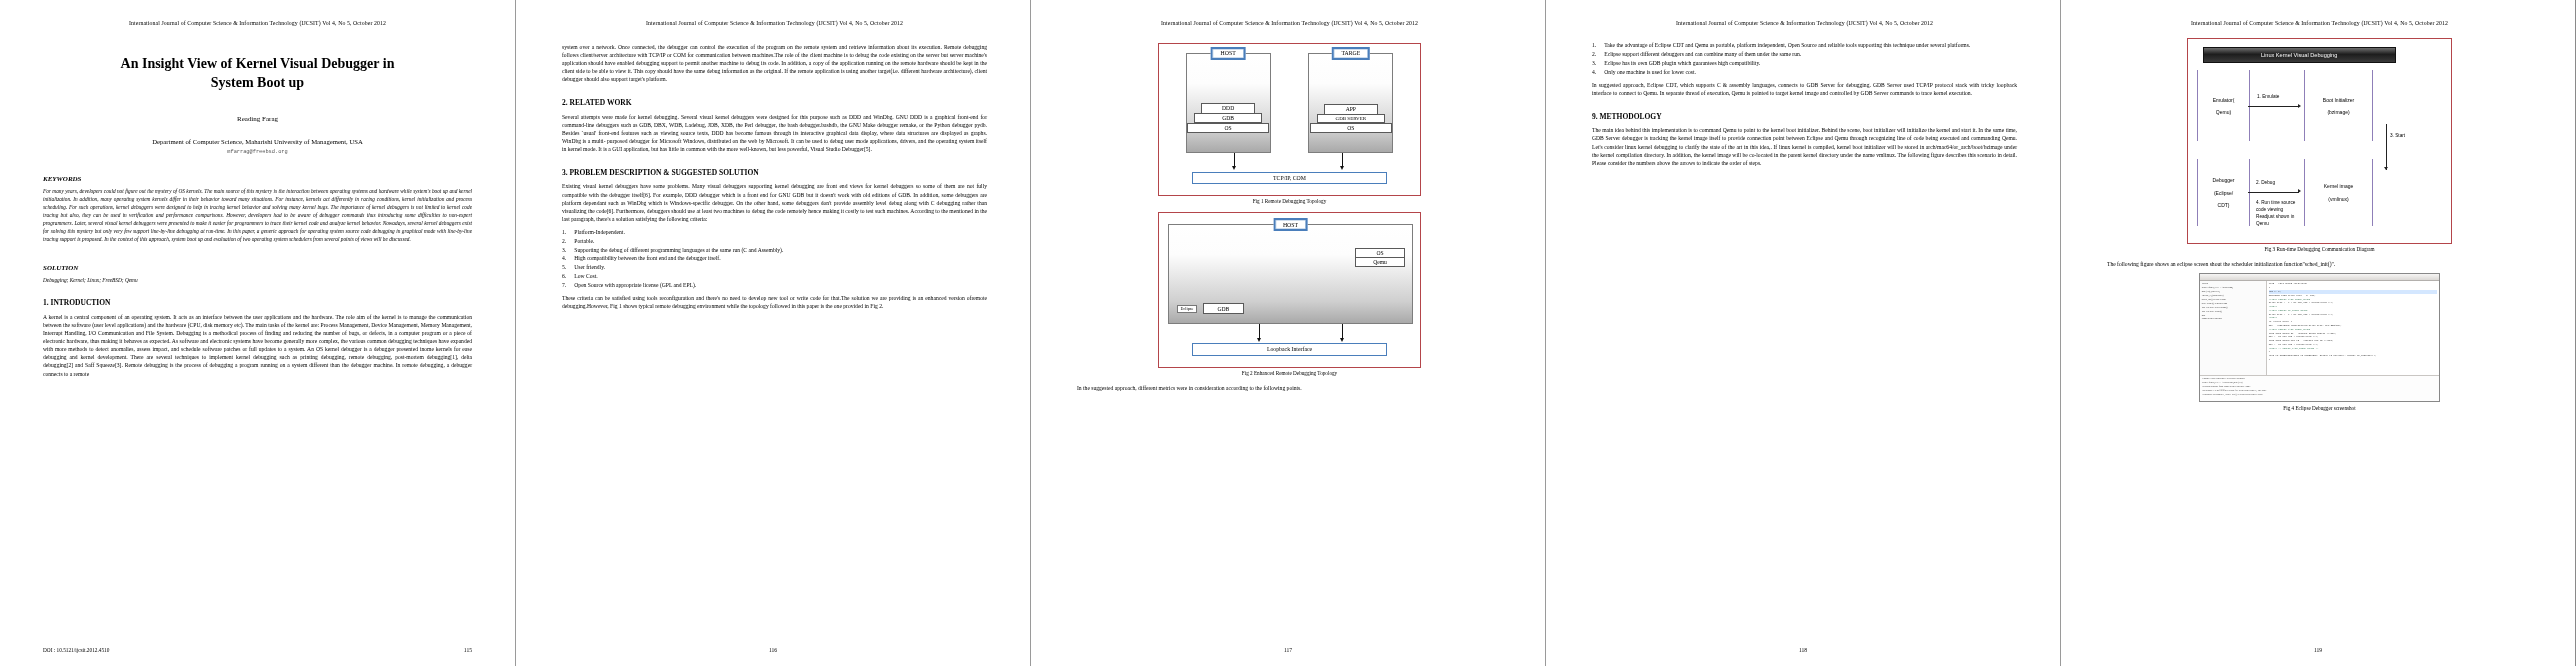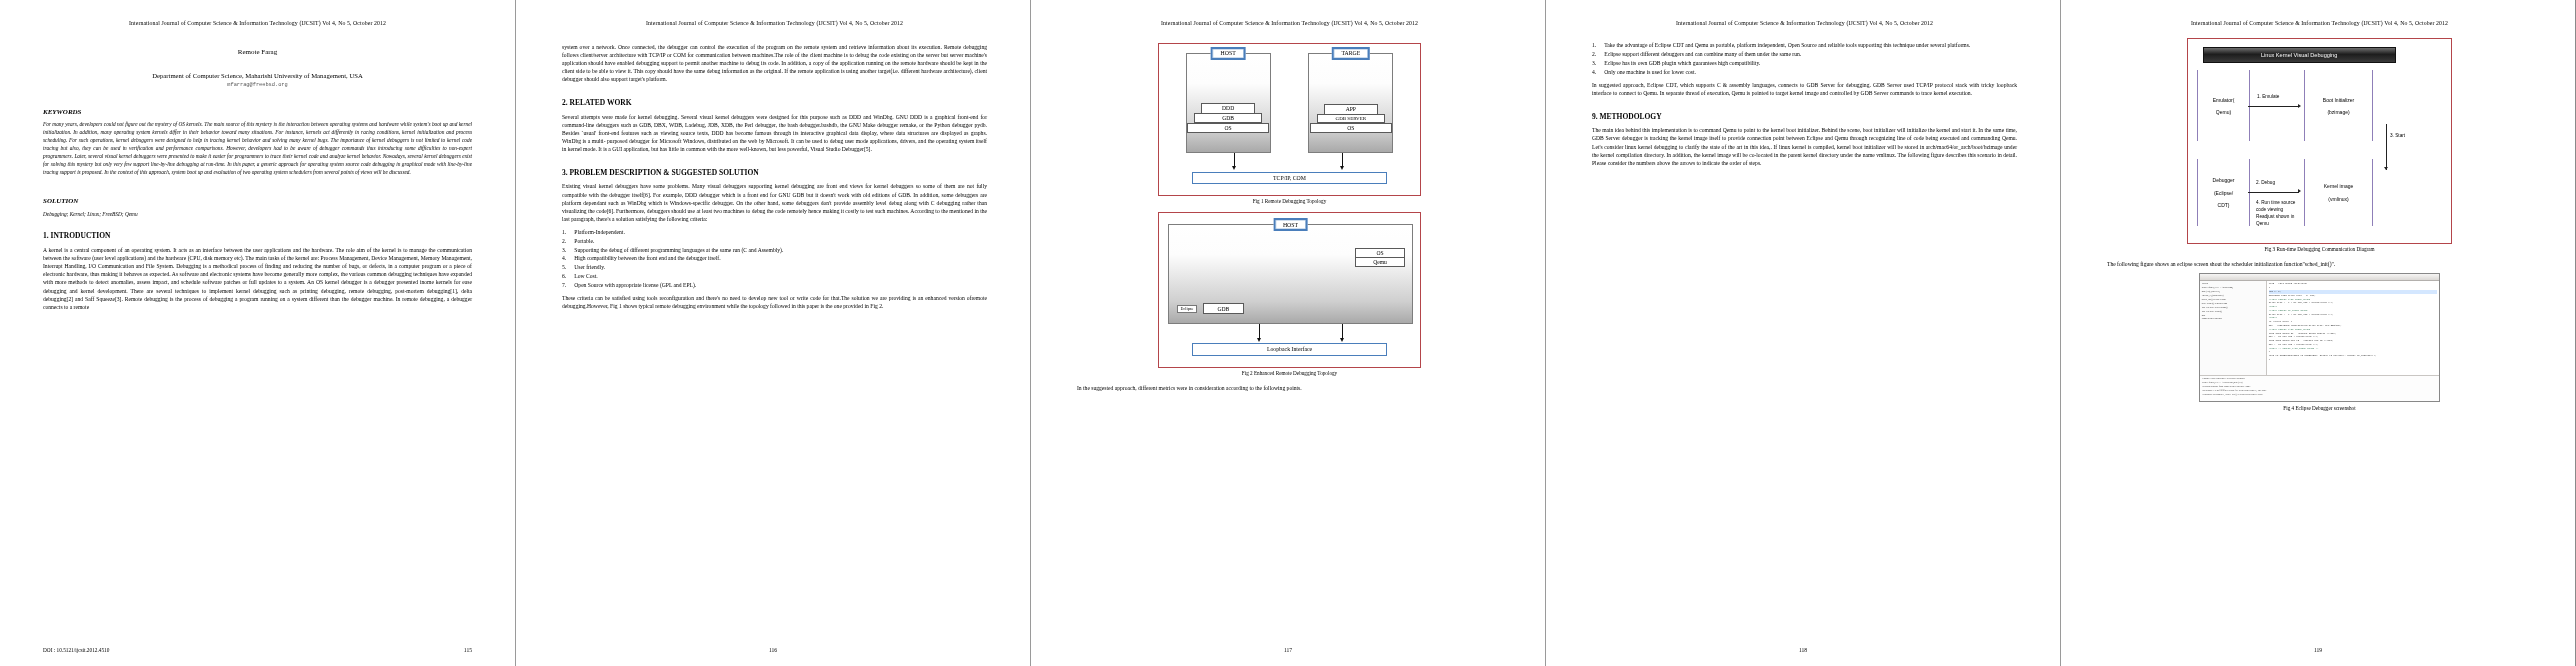--- a/index.html
+++ b/index.html
@@ -82,22 +82,26 @@
                padding:1.1px 2.2px;color:#444;line-height:1.7;}
 </style>
 </head>
 <body>
 
 <div class="sheet-row">
 
   <div class="page">
     <div class="hdr">International Journal of Computer Science &amp; Information Technology (IJCSIT) Vol 4, No 5, October 2012</div>
 
-
-    <div class="author">Remote Farag</div>
+    <div class="ttl">
+      <span>An Insight View of Kernel Visual Debugger in</span><br>
+      <span>System Boot up</span>
+    </div>
+
+    <div class="author">Reading Farag</div>
     <div class="affil">Department of Computer Science, Maharishi University of Management, USA</div>
     <div class="email">mfarrag@freebsd.org</div>
 
     <div class="h2">KEYWORDS</div>
     <p class="abs">For many years, developers could not figure out the mystery of OS kernels. The main source of this mystery is the interaction between operating systems and hardware while system's boot up and kernel initialization. In addition, many operating system kernels differ in their behavior toward many situations. For instance, kernels act differently in racing conditions, kernel initialization and process scheduling. For such operations, kernel debuggers were designed to help in tracing kernel behavior and solving many kernel bugs. The importance of kernel debuggers is not limited to kernel code tracing but also, they can be used in verification and performance comparisons. However, developers had to be aware of debugger commands thus introducing some difficulties to non-expert programmers. Later, several visual kernel debuggers were presented to make it easier for programmers to trace their kernel code and analyze kernel behavior. Nowadays, several kernel debuggers exist for solving this mystery but only very few support line-by-line debugging at run-time. In this paper, a generic approach for operating system source code debugging in graphical mode with line-by-line tracing support is proposed. In the context of this approach, system boot up and evaluation of two operating system schedulers from several points of views will be discussed.</p>
 
     <div class="h2">SOLUTION</div>
     <p class="kw">Debugging; Kernel; Linux; FreeBSD; Qemu</p>
 
     <div class="h1">1. INTRODUCTION</div>

